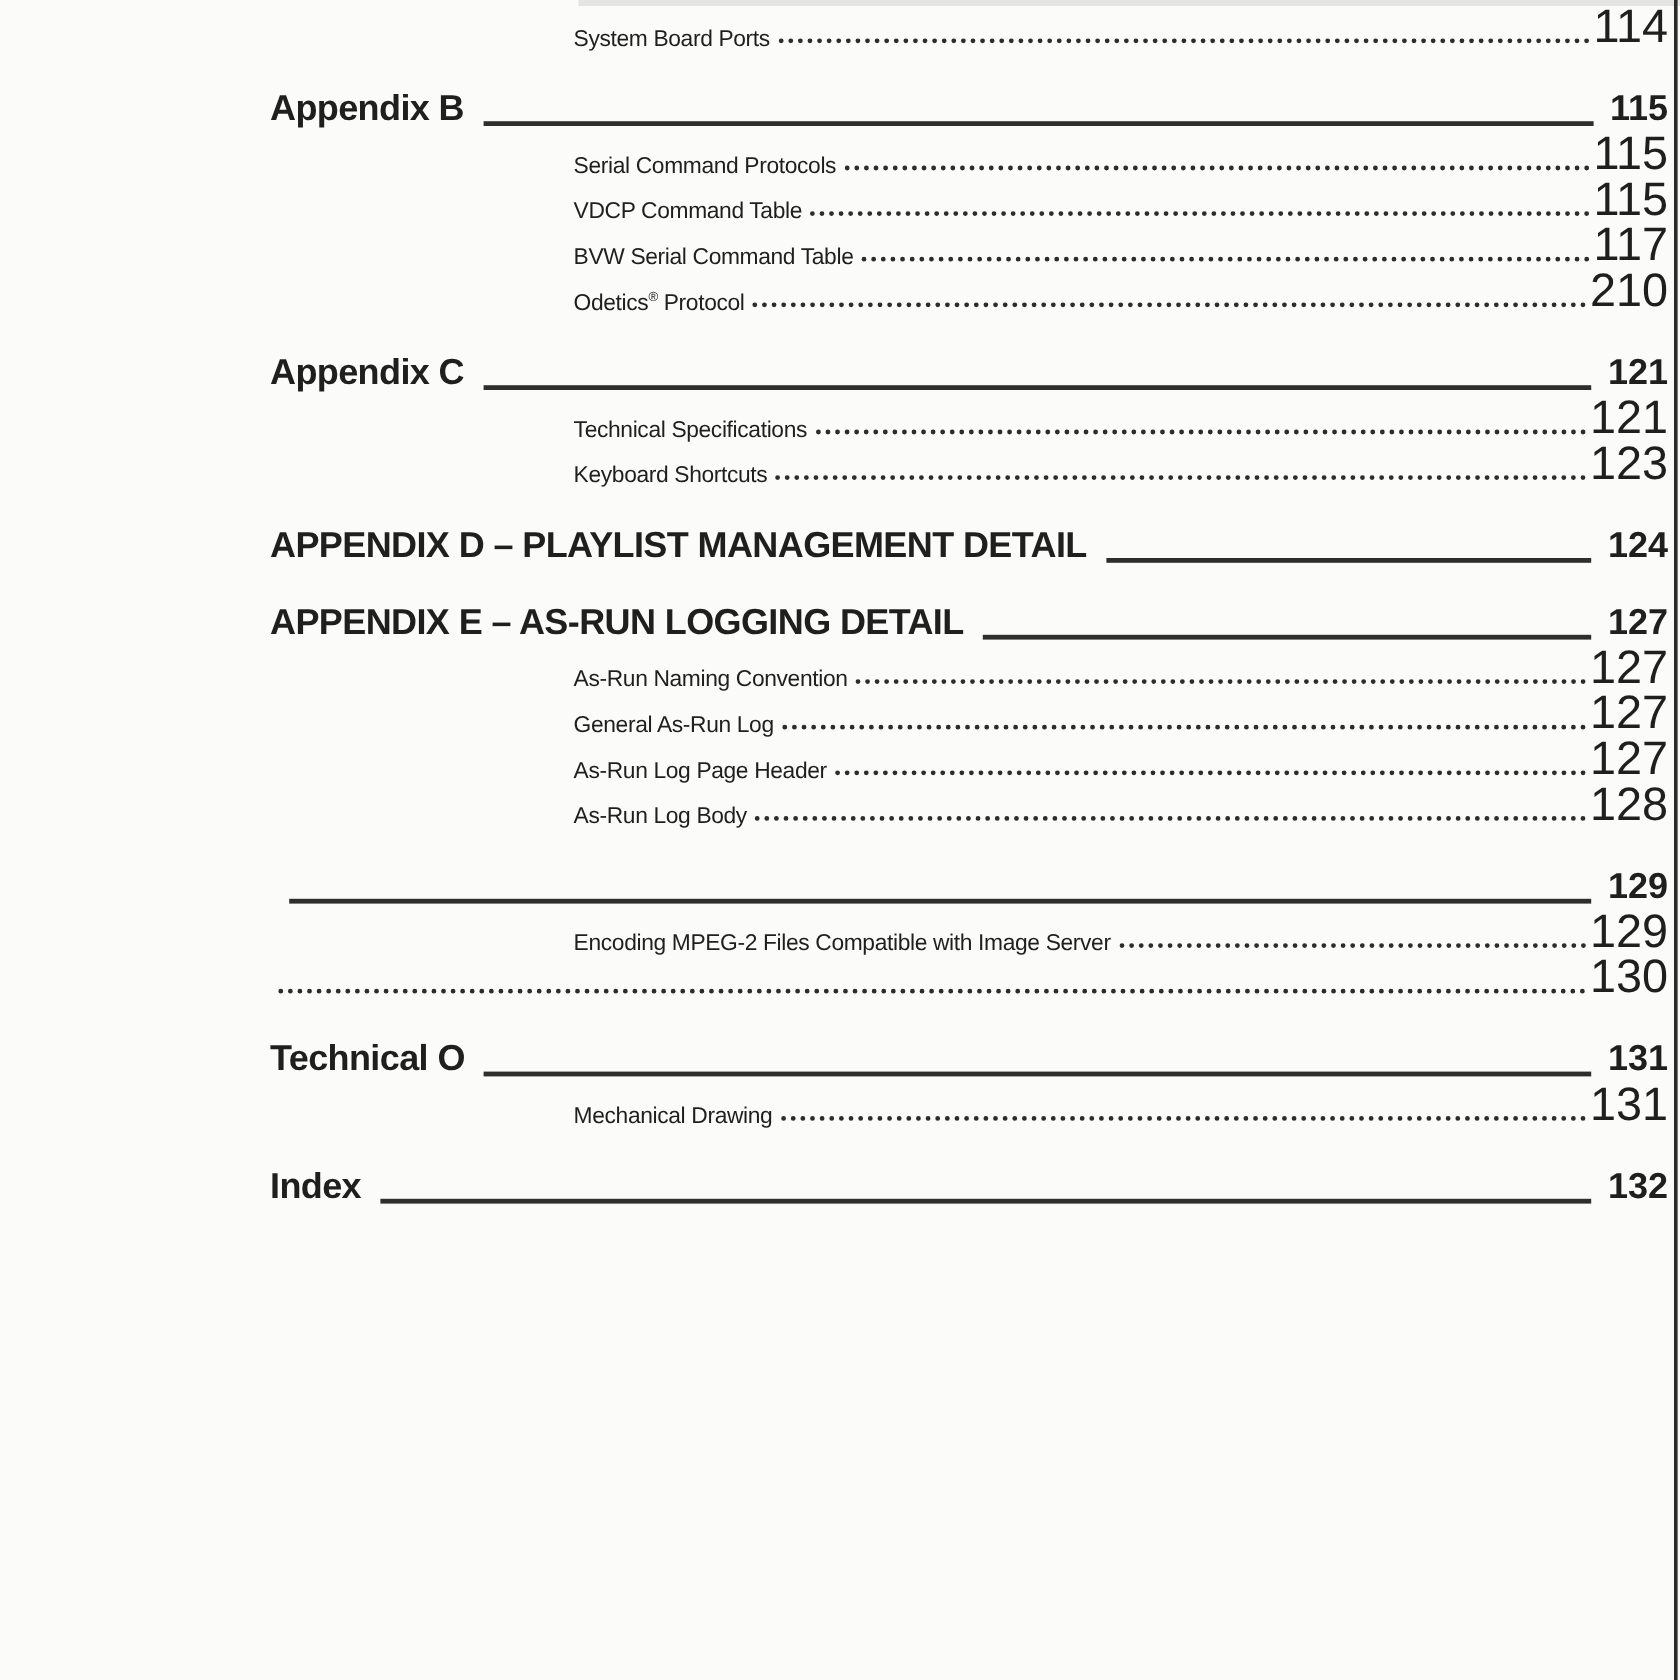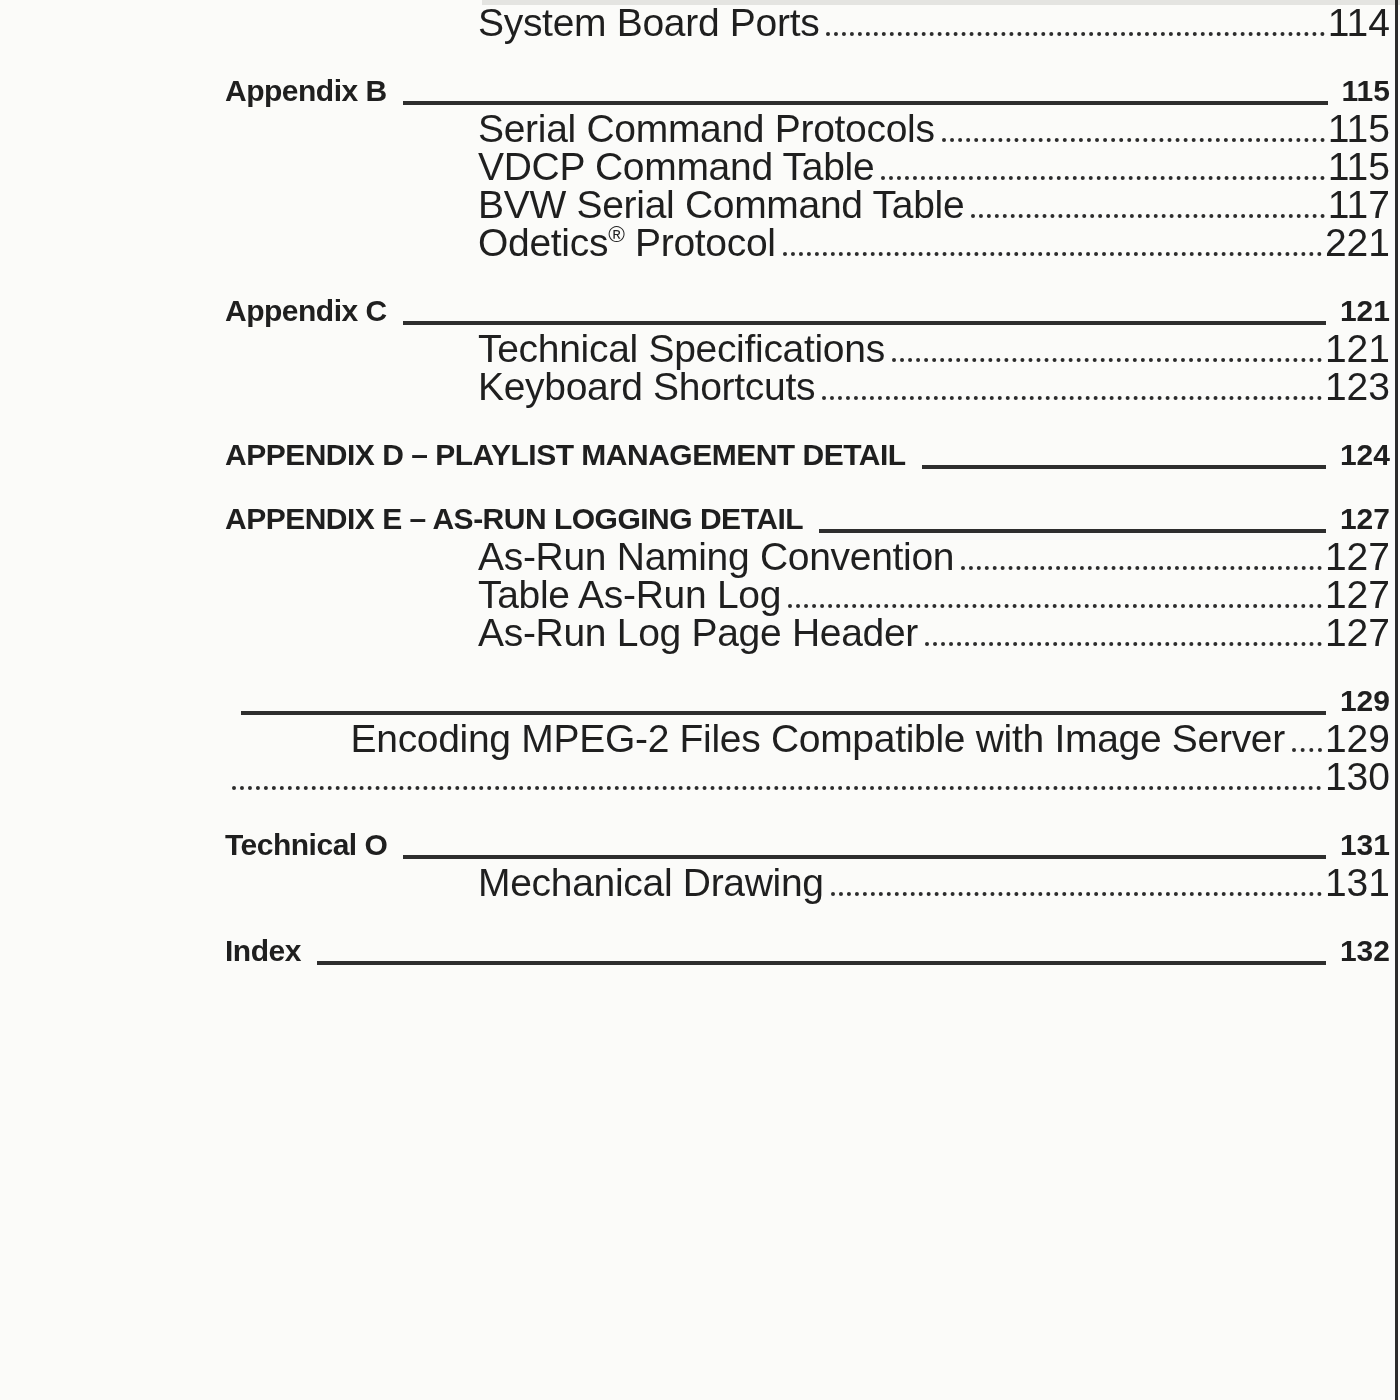--- a/index.html
+++ b/index.html
@@ -49,21 +49,21 @@
     height: 46px;
     margin-top: 18px;
     font-weight: bold;
   }
   .row.sub.after-header {
     margin-top: 4px;
     justify-content: flex-end;
   }
   .sub .label {
     padding-left: 253px;
-    font-size: 39px;
+    font-size: 19px;
     white-space: nowrap;
     letter-spacing: -0.3px;
   }
   .header .label {
     font-size: 30px;
     white-space: nowrap;
     letter-spacing: -0.5px;
   }
   .label sup {
     font-size: 58%;
@@ -129,21 +129,21 @@
 
   <div class="row sub">
     <span class="label">BVW Serial Command Table</span>
     <span class="leader"></span>
     <span class="pagenum">117</span>
   </div>
 
   <div class="row sub">
     <span class="label">Odetics<sup>®</sup> Protocol</span>
     <span class="leader"></span>
-    <span class="pagenum">221</span>
+    <span class="pagenum">210</span>
   </div>
 
   <div class="row header">
     <span class="label">Appendix C</span>
     <span class="h-rule"></span>
     <span class="pagenum">121</span>
   </div>
 
   <div class="row sub after-header">
     <span class="label">Technical Specifications</span>
@@ -169,31 +169,36 @@
     <span class="pagenum">127</span>
   </div>
 
   <div class="row sub after-header">
     <span class="label">As-Run Naming Convention</span>
     <span class="leader"></span>
     <span class="pagenum">127</span>
   </div>
 
   <div class="row sub">
-    <span class="label">Table As-Run Log</span>
+    <span class="label">General As-Run Log</span>
     <span class="leader"></span>
     <span class="pagenum">127</span>
   </div>
 
   <div class="row sub">
     <span class="label">As-Run Log Page Header</span>
     <span class="leader"></span>
     <span class="pagenum">127</span>
   </div>
 
+  <div class="row sub">
+    <span class="label">As-Run Log Body</span>
+    <span class="leader"></span>
+    <span class="pagenum">128</span>
+  </div>
 
   <div class="row header">
     <span class="h-rule"></span>
     <span class="pagenum">129</span>
   </div>
 
   <div class="row sub after-header">
     <span class="label">Encoding MPEG-2 Files Compatible with Image Server</span>
     <span class="leader"></span>
     <span class="pagenum">129</span>

